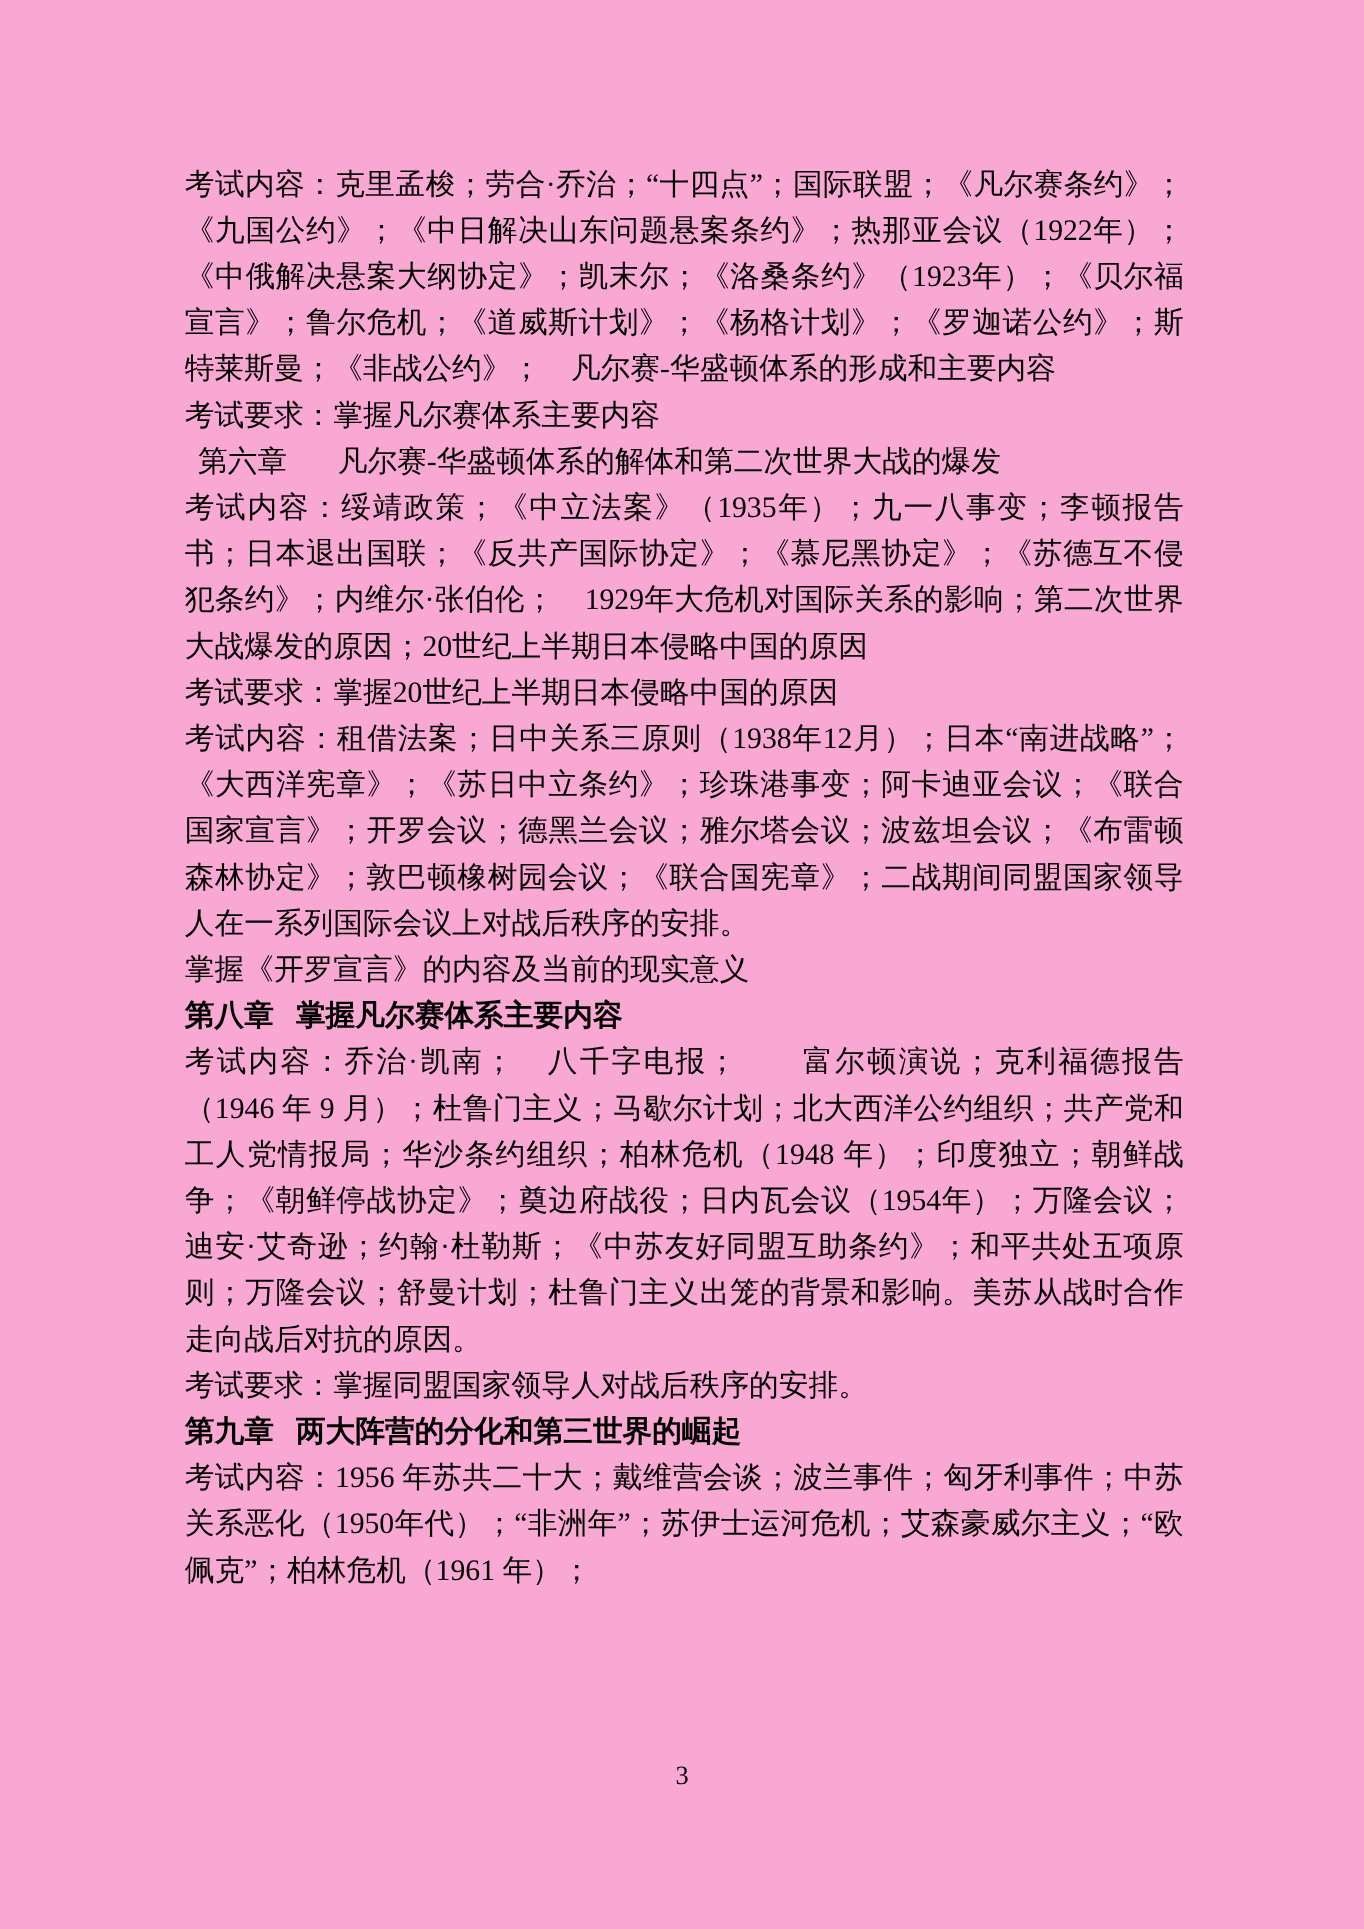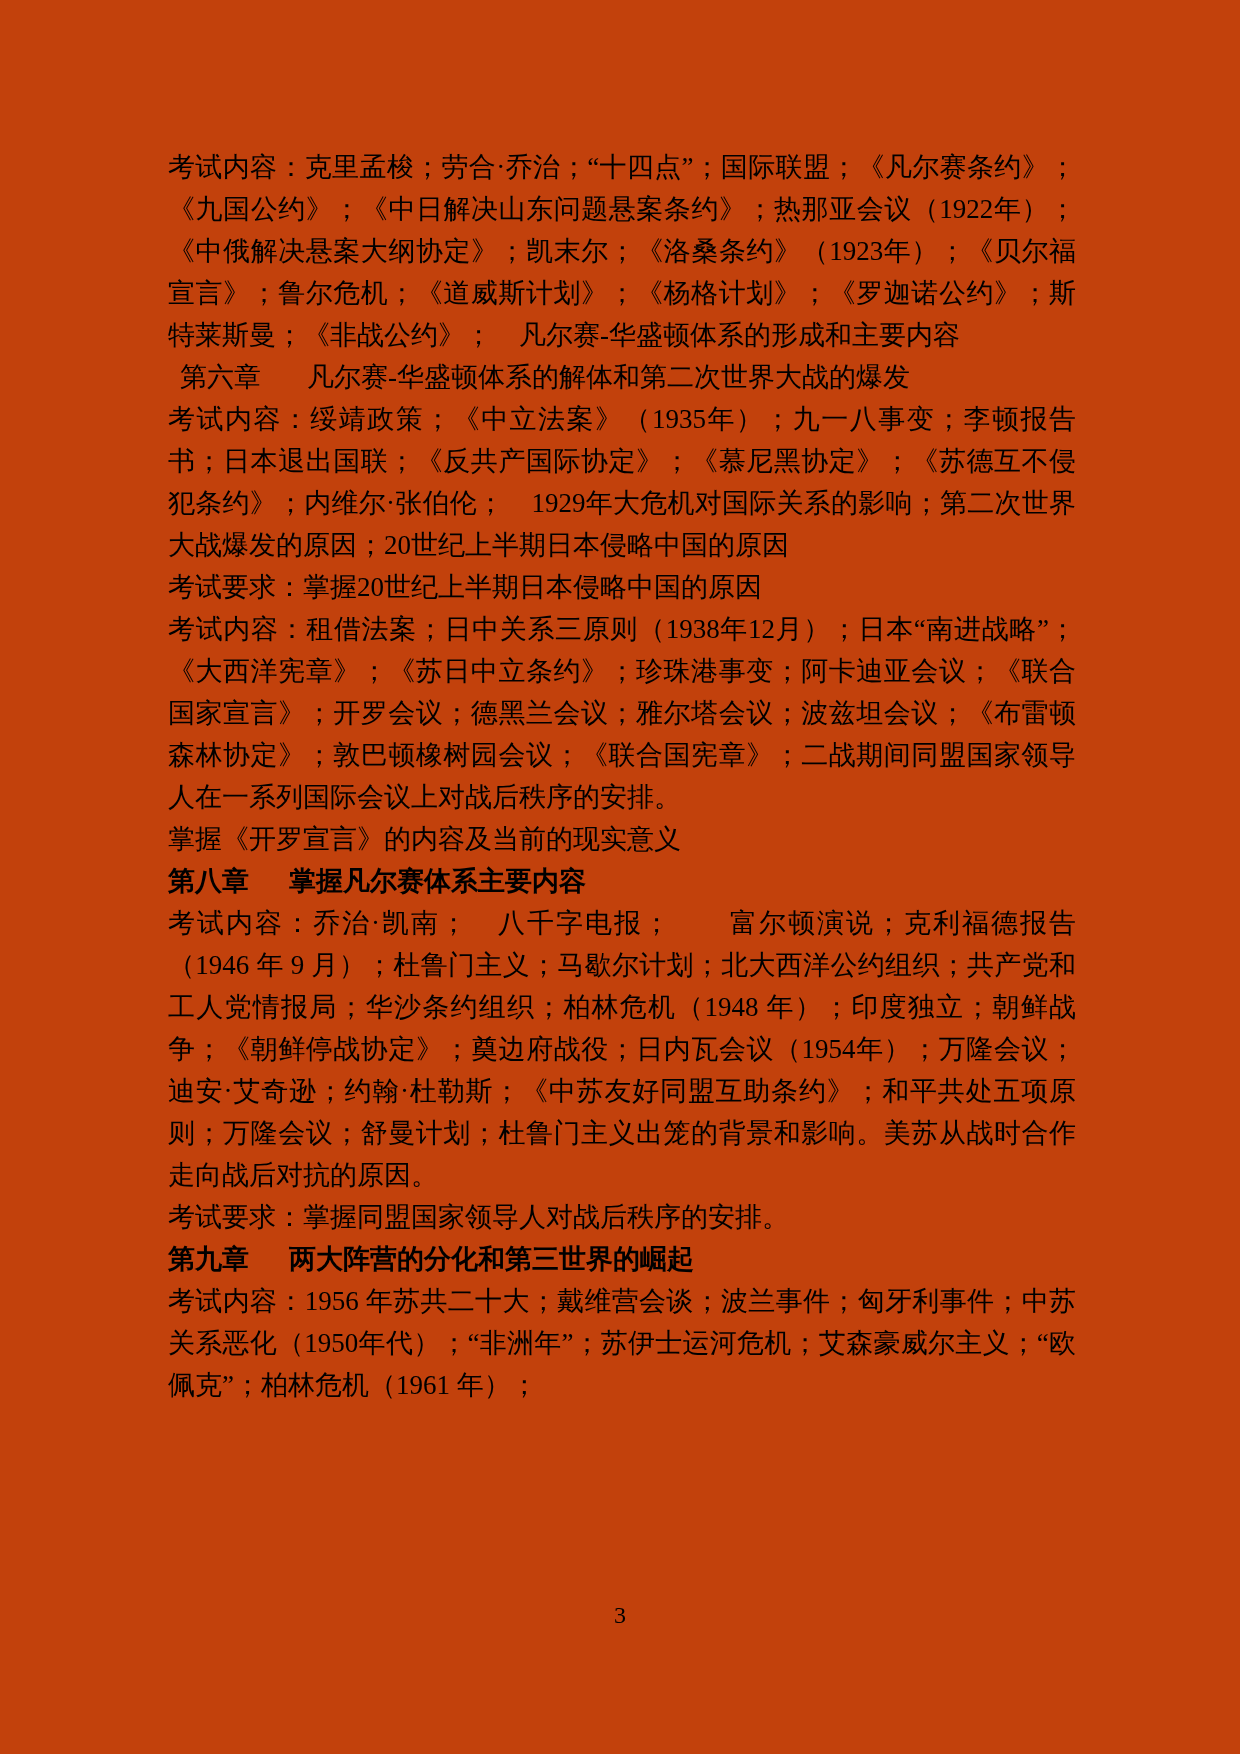--- a/index.html
+++ b/index.html
@@ -1,58 +1,59 @@
 <!DOCTYPE html>
 <html><head>
 <meta charset="utf-8">
 <style>
   html, body { margin: 0; padding: 0; background: #ffffff; }
   .page {
     position: relative;
     width: 1240px;
     height: 1754px;
-    background: #c2410c;
+    background: #f9a8d4;
     color: #000000;
     font-family: "Liberation Serif", "DejaVu Serif", serif;
     overflow: hidden;
   }
   .content {
     position: absolute;
     top: 146px;
     left: 168px;
     width: 908px;
     font-size: 27px;
     line-height: 42px;
   }
   .content p { margin: 0; padding: 0; }
   .para { text-align: justify; white-space: pre-wrap; }
   .line { text-align: left; white-space: pre-wrap; }
   .indent { padding-left: 125px; }
   .chapter { margin-top: 42px; }
   .chapter.bold { font-weight: 700; }
   .chapter .num { display: inline-block; }
   .chapter .num.gap-wide { margin-right: 46px; margin-left: 12px; }
-  .chapter .num.gap-narrow { margin-right: 40px; }
+  .chapter .num.gap-narrow { margin-right: 20px; }
   .page-number {
     position: absolute;
     top: 1598px;
     left: 0;
     width: 100%;
     text-align: center;
     font-size: 24px;
     line-height: 34px;
   }
 </style>
 </head>
 <body>
 
 <div class="page">
   <div class="content">
 
     <p class="para">考试内容：克里孟梭；劳合·乔治；“十四点”；国际联盟；《凡尔赛条约》；《九国公约》；《中日解决山东问题悬案条约》；热那亚会议（1922年）；《中俄解决悬案大纲协定》；凯末尔；《洛桑条约》（1923年）；《贝尔福宣言》；鲁尔危机；《道威斯计划》；《杨格计划》；《罗迦诺公约》；斯特莱斯曼；《非战公约》；　凡尔赛-华盛顿体系的形成和主要内容</p>
+    <p class="line">考试要求：掌握凡尔赛体系主要内容</p>
 
     <p class="chapter">
       <span class="num gap-wide">第六章</span><span>凡尔赛-华盛顿体系的解体和第二次世界大战的爆发</span>
     </p>
     <p class="para">考试内容：绥靖政策；《中立法案》（1935年）；九一八事变；李顿报告书；日本退出国联；《反共产国际协定》；《慕尼黑协定》；《苏德互不侵犯条约》；内维尔·张伯伦；　1929年大危机对国际关系的影响；第二次世界大战爆发的原因；20世纪上半期日本侵略中国的原因</p>
     <p class="line">考试要求：掌握20世纪上半期日本侵略中国的原因</p>
 
     <p class="para">考试内容：租借法案；日中关系三原则（1938年12月）；日本“南进战略”；《大西洋宪章》；《苏日中立条约》；珍珠港事变；阿卡迪亚会议；《联合国家宣言》；开罗会议；德黑兰会议；雅尔塔会议；波兹坦会议；《布雷顿森林协定》；敦巴顿橡树园会议；《联合国宪章》；二战期间同盟国家领导人在一系列国际会议上对战后秩序的安排。</p>
     <p class="line indent">掌握《开罗宣言》的内容及当前的现实意义</p>
 

